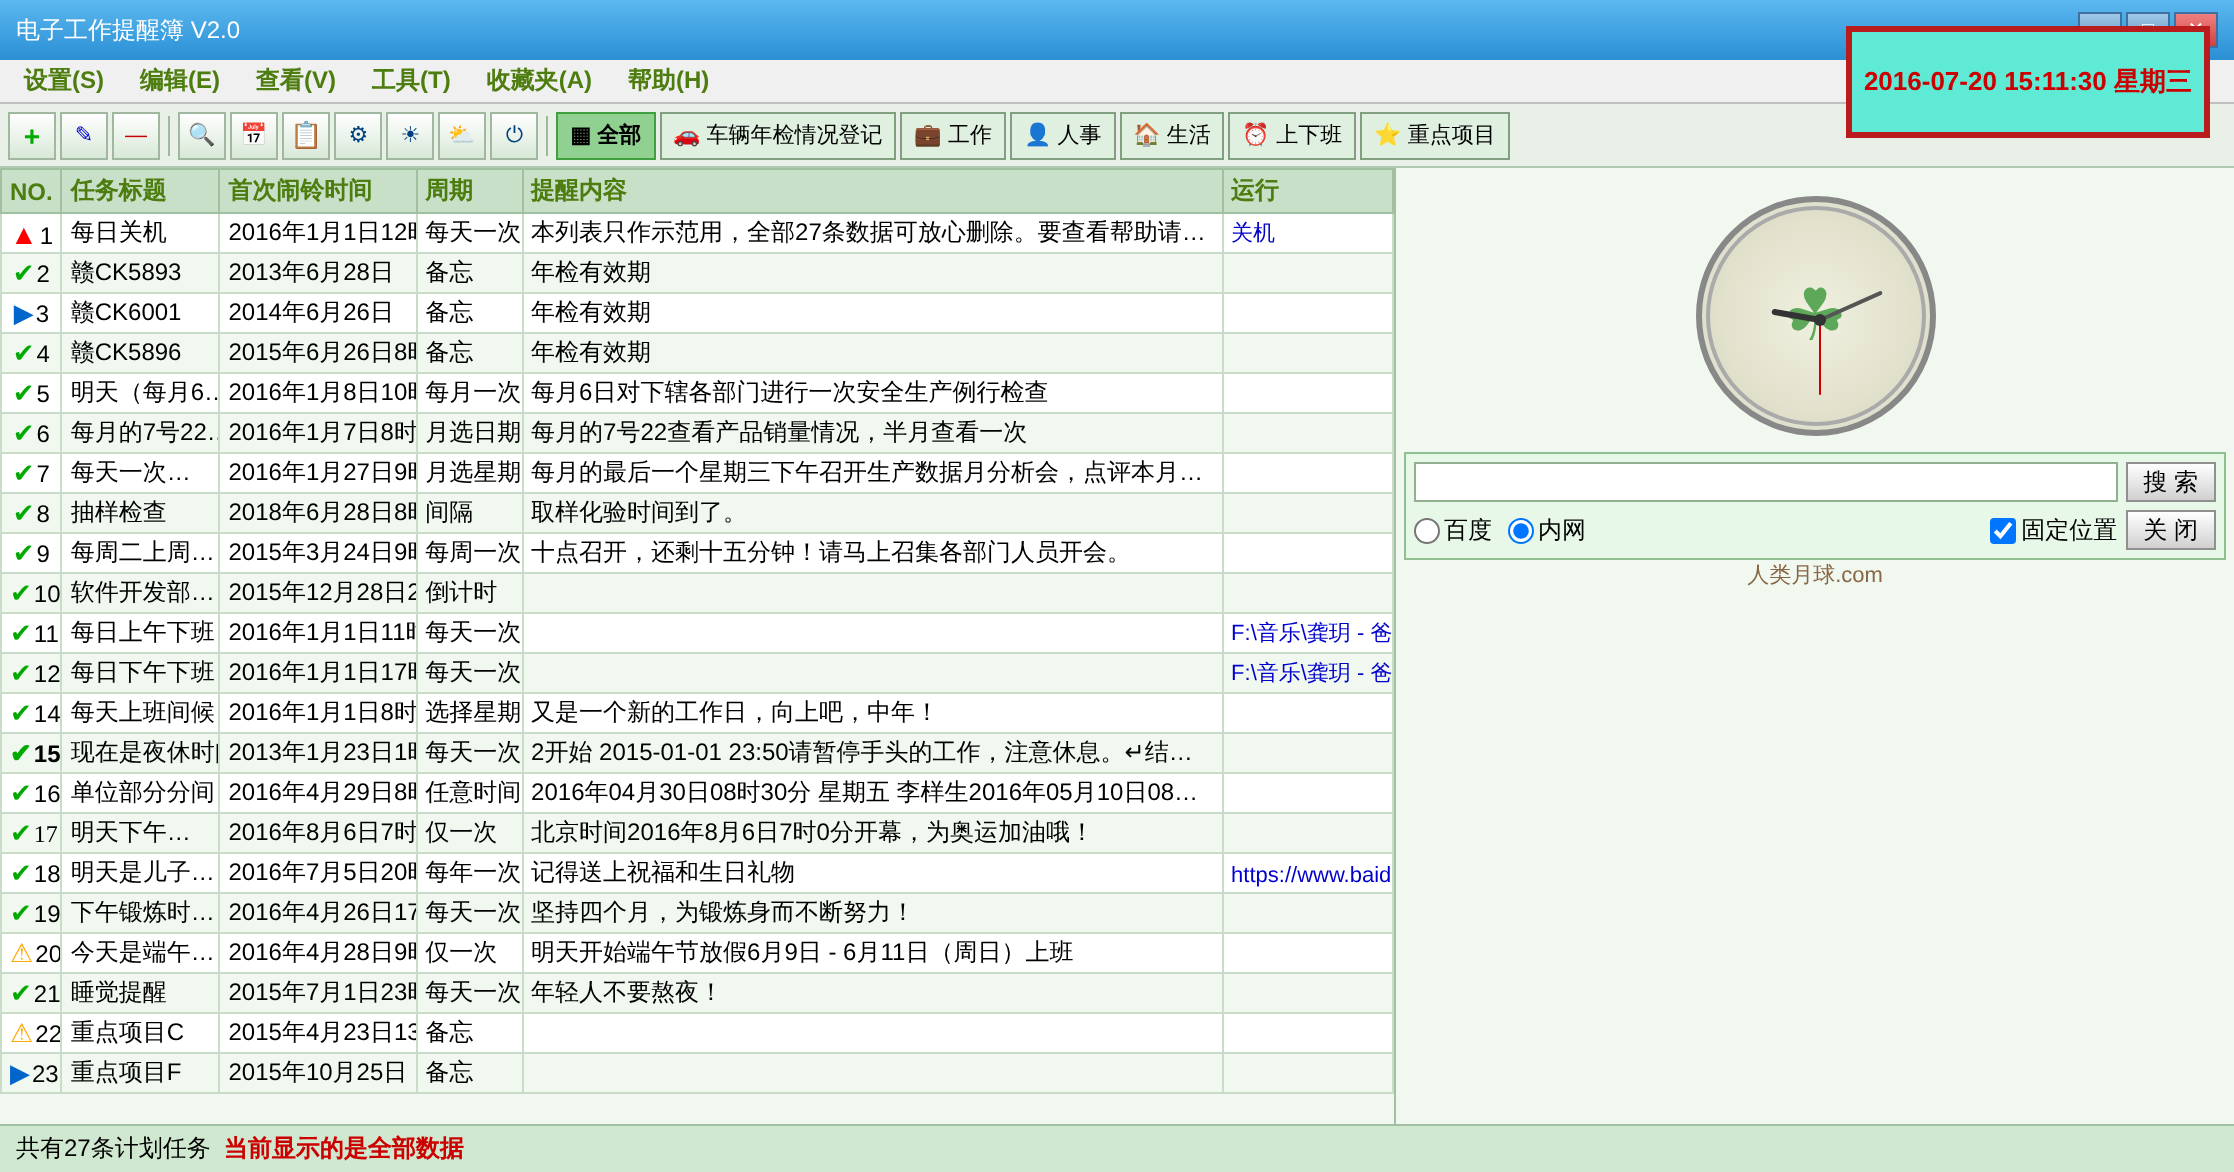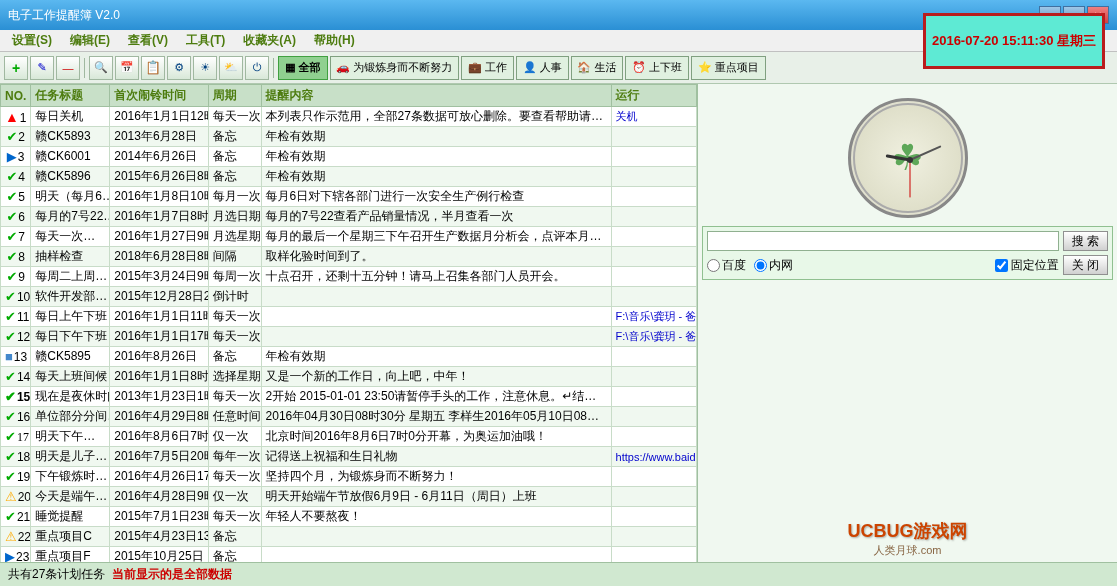--- a/index.html
+++ b/index.html
@@ -256,21 +256,21 @@
   <button class="tool-btn">☀</button>
   <button class="tool-btn">⛅</button>
   <button class="tool-btn">⏻</button>
   <div class="tool-sep"></div>
   <button class="filter-btn active" style="background:#90d090; border-color:#40a040;">
     <span>▦</span>
     <span>全部</span>
   </button>
   <button class="filter-btn">
     <span>🚗</span>
-    <span>为锻炼身而不断努力</span>
+    <span>车辆年检情况登记</span>
   </button>
   <button class="filter-btn">
     <span>💼</span>
     <span>工作</span>
   </button>
   <button class="filter-btn">
     <span>👤</span>
     <span>人事</span>
   </button>
   <button class="filter-btn">
@@ -437,32 +437,20 @@
           <tr>
       <td class="col-no" style="text-align:center;">
         <span style="color:#00aa00;font-size:13px;">✔</span><span style="margin-left:1px;">12</span>
       </td>
       <td class="col-title" title="每日下午下班">每日下午下班</td>
       <td class="col-time">2016年1月1日17时47分</td>
       <td class="col-period">每天一次</td>
       <td class="col-content" style="max-width:350px;overflow:hidden;text-overflow:ellipsis;" title=""></td>
       <td class="col-action">
         <span class="run-text" title="F:\音乐\龚玥 - 爸爸的草鞋.">F:\音乐\龚玥 - 爸爸的草鞋.</span>
-      </td>
-    </tr>
-          <tr>
-      <td class="col-no" style="text-align:center;">
-        <span style="color:#4488cc;font-size:13px;">■</span><span style="margin-left:1px;">13</span>
-      </td>
-      <td class="col-title" title="赣CK5895">赣CK5895</td>
-      <td class="col-time">2016年8月26日</td>
-      <td class="col-period">备忘</td>
-      <td class="col-content" style="max-width:350px;overflow:hidden;text-overflow:ellipsis;" title="年检有效期">年检有效期</td>
-      <td class="col-action">
-        <span class="run-text" title=""></span>
       </td>
     </tr>
           <tr>
       <td class="col-no" style="text-align:center;">
         <span style="color:#00aa00;font-size:13px;">✔</span><span style="margin-left:1px;">14</span>
       </td>
       <td class="col-title" title="每天上班间候">每天上班间候</td>
       <td class="col-time">2016年1月1日8时30分</td>
       <td class="col-period">选择星期</td>
       <td class="col-content" style="max-width:350px;overflow:hidden;text-overflow:ellipsis;" title="又是一个新的工作日，向上吧，中年！">又是一个新的工作日，向上吧，中年！</td>
@@ -619,23 +607,20 @@
         <div class="close-row">
           <label class="checkbox-label">
             <input type="checkbox" checked="" style="">
             <span>固定位置</span>
           </label>
           <button class="close-btn">关 闭</button>
         </div>
       </div>
     </div>
 
-    <div style="margin-top:auto; display:flex; align-items:center; gap:4px; padding-top:8px;">
-      <div class="ucbug-logo">UCBUG游戏网</div>
-    </div>
     <div style="font-size:11px; color:#886644;">人类月球.com</div>
   </div>
 </div>
 
 <div class="status-bar">
   <span>共有27条计划任务</span>
   &nbsp;&nbsp;
   <span class="status-highlight">当前显示的是全部数据</span>
 </div>
 

